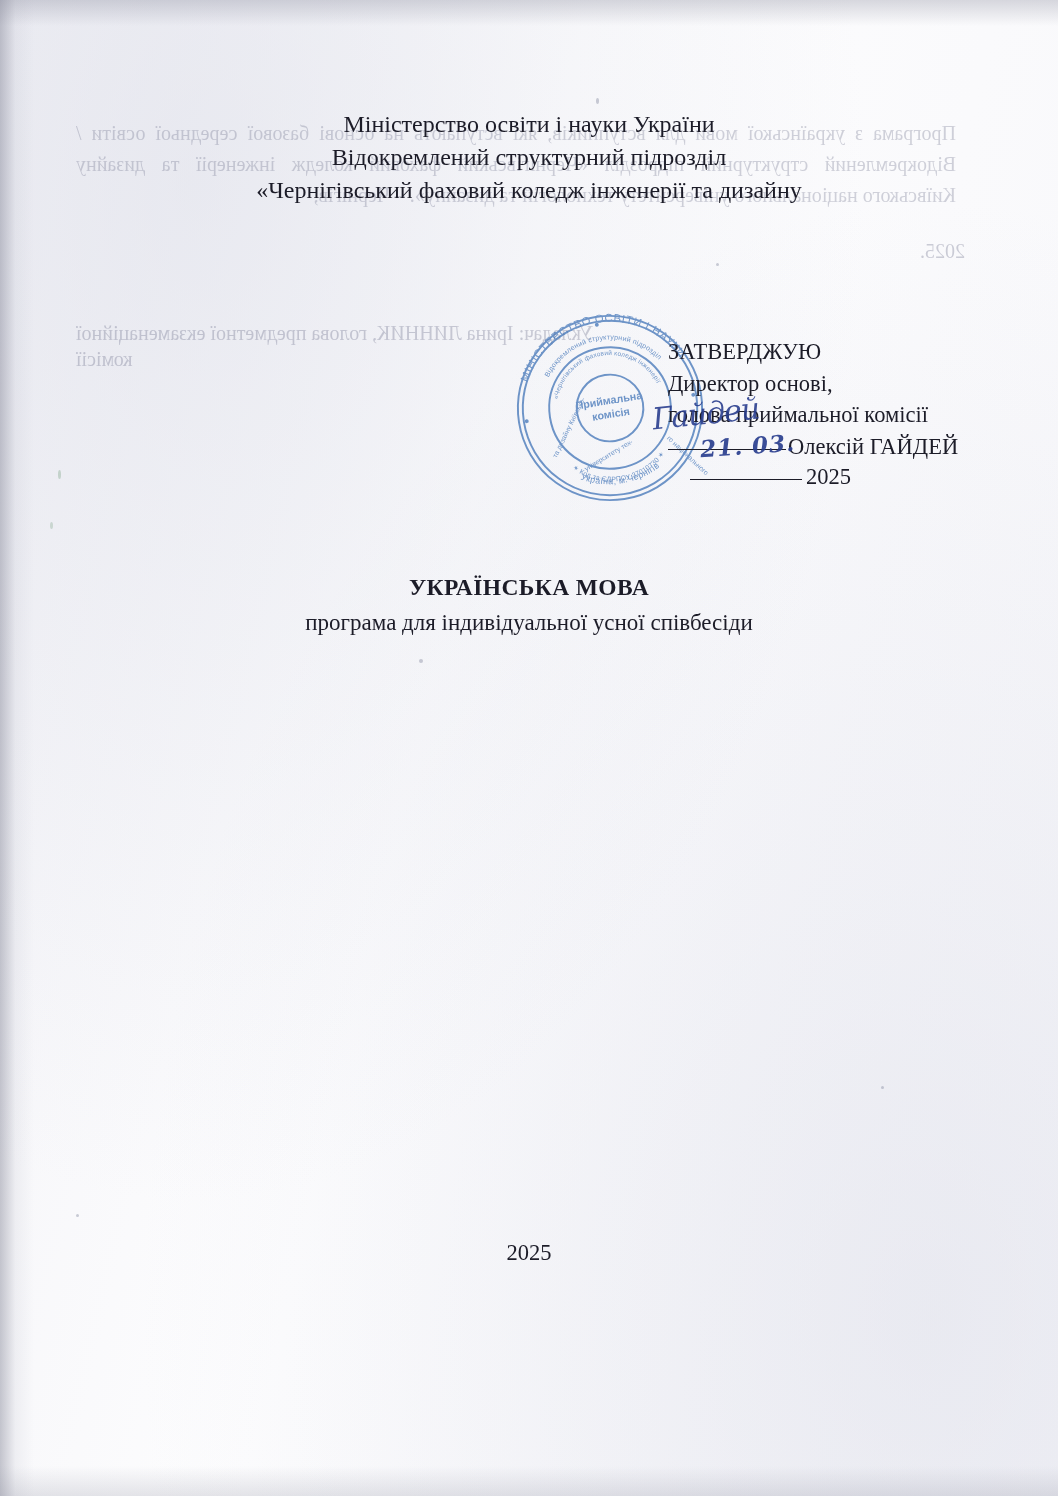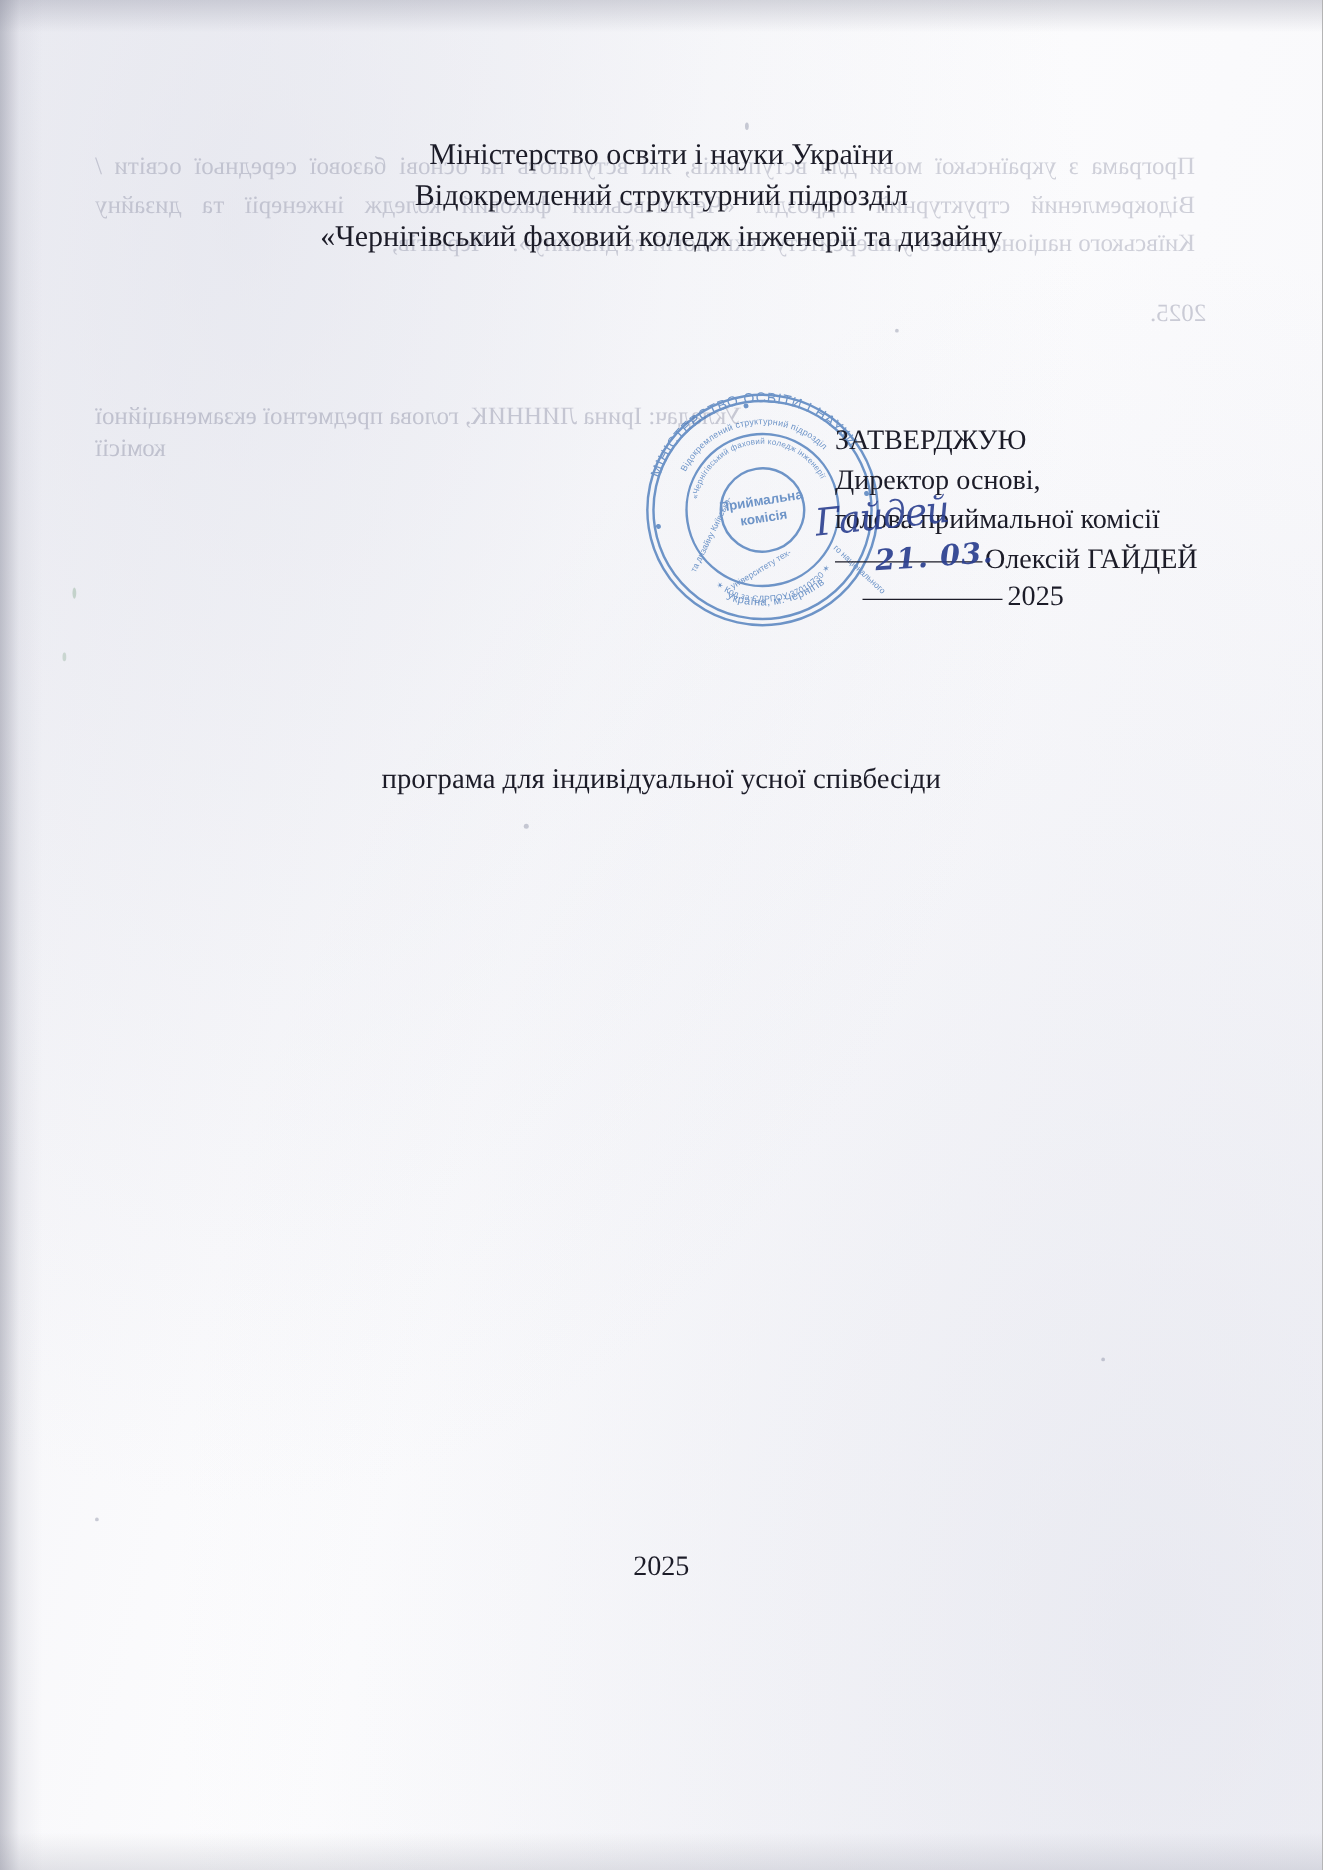--- a/index.html
+++ b/index.html
@@ -265,20 +265,21 @@
       <span class="sign-rule"></span><span>Олексій ГАЙДЕЙ</span>
     </div>
     <div class="date-line">
       <span class="date-rule"></span><span>2025</span>
     </div>
   </div>
 
   <div class="handwrite signature">Гайдей</div>
   <div class="handwrite hand-date">21. 03.</div>
 
+  <div class="doc-title">УКРАЇНСЬКА МОВА</div>
   <div class="doc-subtitle">програма для індивідуальної усної співбесіди</div>
 
   <div class="doc-year">2025</div>
 
   <div class="speck" style="left:419px; top:659px; width:4px; height:4px;"></div>
   <div class="speck" style="left:596px; top:98px; width:3px; height:6px;"></div>
   <div class="speck" style="left:58px; top:470px; width:3px; height:9px; background:rgba(120,160,130,0.35);"></div>
   <div class="speck" style="left:50px; top:522px; width:3px; height:7px; background:rgba(120,160,130,0.30);"></div>
   <div class="speck" style="left:716px; top:263px; width:3px; height:3px;"></div>
   <div class="speck" style="left:881px; top:1086px; width:3px; height:3px;"></div>

